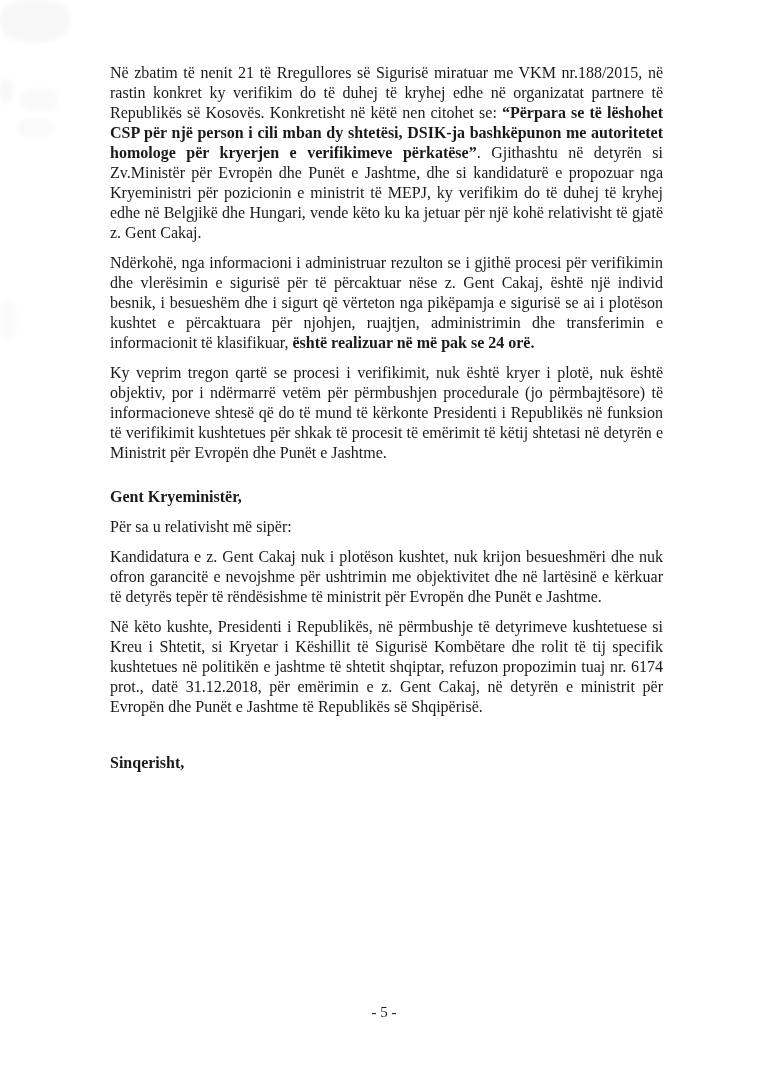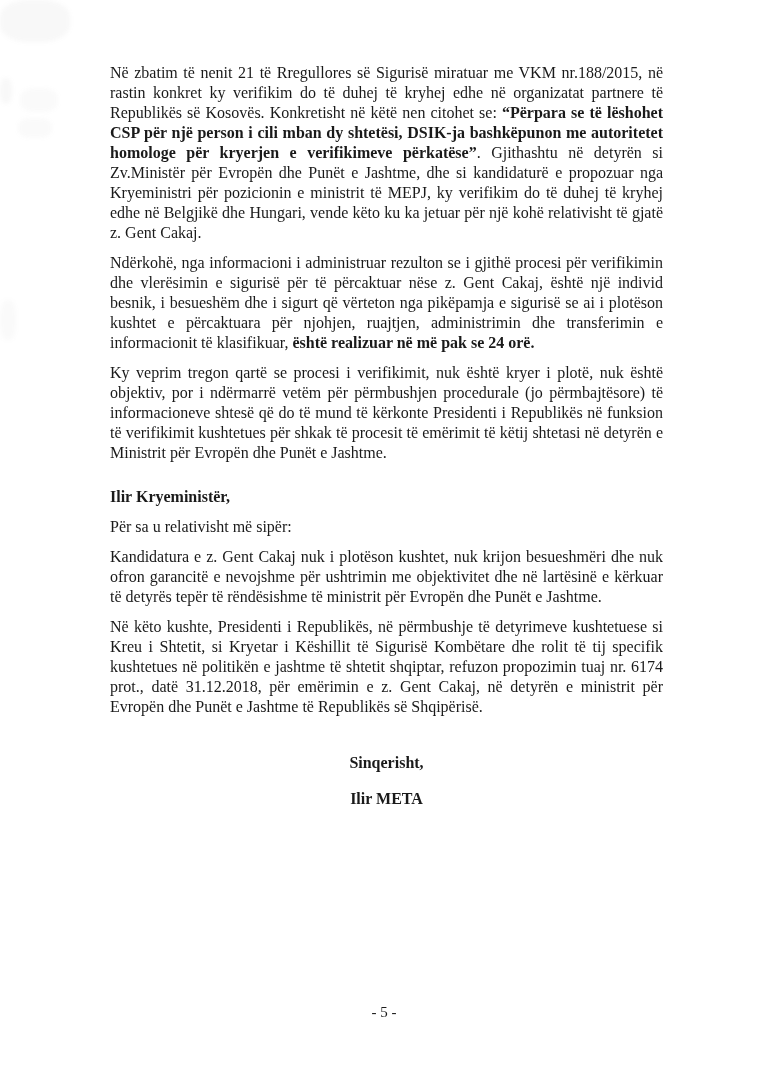--- a/index.html
+++ b/index.html
@@ -40,21 +40,21 @@
     width: 553px;
     color: #1a1a1a;
     font-size: 16px;
     line-height: 20px;
   }
   .block {
     margin: 0 0 10px 0;
   }
   .align-justify { text-align: justify; }
   .align-left    { text-align: left; }
-  .align-right   { text-align: center; }
+  .align-right   { text-align: left; }
 
   .b-salutation      { margin-top: 24px; }
   .b-closing-salute  { margin-top: 36px; }
   .b-signature-name  { margin-top: 16px; }
 
   .run-bold { font-weight: bold; }
 
   .page-footer {
     position: absolute;
     top: 1002px;
@@ -73,22 +73,21 @@
   <div class="scan-artifact a1"></div>
   <div class="scan-artifact a2"></div>
   <div class="scan-artifact a3"></div>
   <div class="scan-artifact a4"></div>
   <div class="scan-artifact a5"></div>
 
   <div class="letter-body" id="letter-body">
       <div class="block align-justify b-paragraph-verification-rule"><span class="run">Në zbatim të nenit 21 të Rregullores së Sigurisë miratuar me VKM nr.188/2015, në rastin konkret ky verifikim do të duhej të kryhej edhe në organizatat partnere të Republikës së Kosovës. Konkretisht në këtë nen citohet se: </span><span class="run-bold">“Përpara se të lëshohet CSP për një person i cili mban dy shtetësi, DSIK-ja bashkëpunon me autoritetet homologe për kryerjen e verifikimeve përkatëse”</span><span class="run">. Gjithashtu në detyrën si Zv.Ministër për Evropën dhe Punët e Jashtme, dhe si kandidaturë e propozuar nga Kryeministri për pozicionin e ministrit të MEPJ, ky verifikim do të duhej të kryhej edhe në Belgjikë dhe Hungari, vende këto ku ka jetuar për një kohë relativisht të gjatë z. Gent Cakaj.</span></div>
       <div class="block align-justify b-paragraph-verification-timing"><span class="run">Ndërkohë, nga informacioni i administruar rezulton se i gjithë procesi për verifikimin dhe vlerësimin e sigurisë për të përcaktuar nëse z. Gent Cakaj, është një individ besnik, i besueshëm dhe i sigurt që vërteton nga pikëpamja e sigurisë se ai i plotëson kushtet e përcaktuara për njohjen, ruajtjen, administrimin dhe transferimin e informacionit të klasifikuar, </span><span class="run-bold">është realizuar në më pak se 24 orë.</span></div>
       <div class="block align-justify b-paragraph-process-incomplete"><span class="run">Ky veprim tregon qartë se procesi i verifikimit, nuk është kryer i plotë, nuk është objektiv, por i ndërmarrë vetëm për përmbushjen procedurale (jo përmbajtësore)  të informacioneve shtesë që do të mund të kërkonte Presidenti i Republikës në funksion të verifikimit kushtetues për shkak të procesit të emërimit të këtij shtetasi në detyrën e Ministrit për Evropën dhe Punët e Jashtme.</span></div>
-      <div class="block align-left b-salutation"><span class="run-bold">Ilir Kryeministër,</span></div>
+      <div class="block align-left b-salutation"><span class="run-bold">Gent Kryeministër,</span></div>
       <div class="block align-left b-intro-line"><span class="run">Për sa u relativisht më sipër:</span></div>
       <div class="block align-justify b-paragraph-candidacy"><span class="run">Kandidatura e z. Gent Cakaj nuk i plotëson kushtet, nuk krijon besueshmëri dhe nuk ofron garancitë e nevojshme për ushtrimin me objektivitet dhe në lartësinë e kërkuar të detyrës tepër të rëndësishme të ministrit për Evropën dhe Punët e Jashtme.</span></div>
       <div class="block align-justify b-paragraph-refusal"><span class="run">Në këto kushte, Presidenti i Republikës, në përmbushje të detyrimeve kushtetuese si Kreu i Shtetit, si Kryetar i Këshillit të Sigurisë Kombëtare dhe rolit të tij specifik kushtetues në politikën e jashtme të shtetit shqiptar, refuzon propozimin tuaj nr. 6174 prot., datë 31.12.2018, për emërimin e z. Gent Cakaj, në detyrën e ministrit për Evropën dhe Punët e Jashtme të Republikës së Shqipërisë.</span></div>
       <div class="block align-right b-closing-salute"><span class="run-bold">Sinqerisht,</span></div>
-      <div class="block align-right b-signature-name"><span class="run-bold">Ilir META</span></div>
     </div>
 
   <div class="page-footer">- 5 -</div>
 </div>
 
 </body></html>

